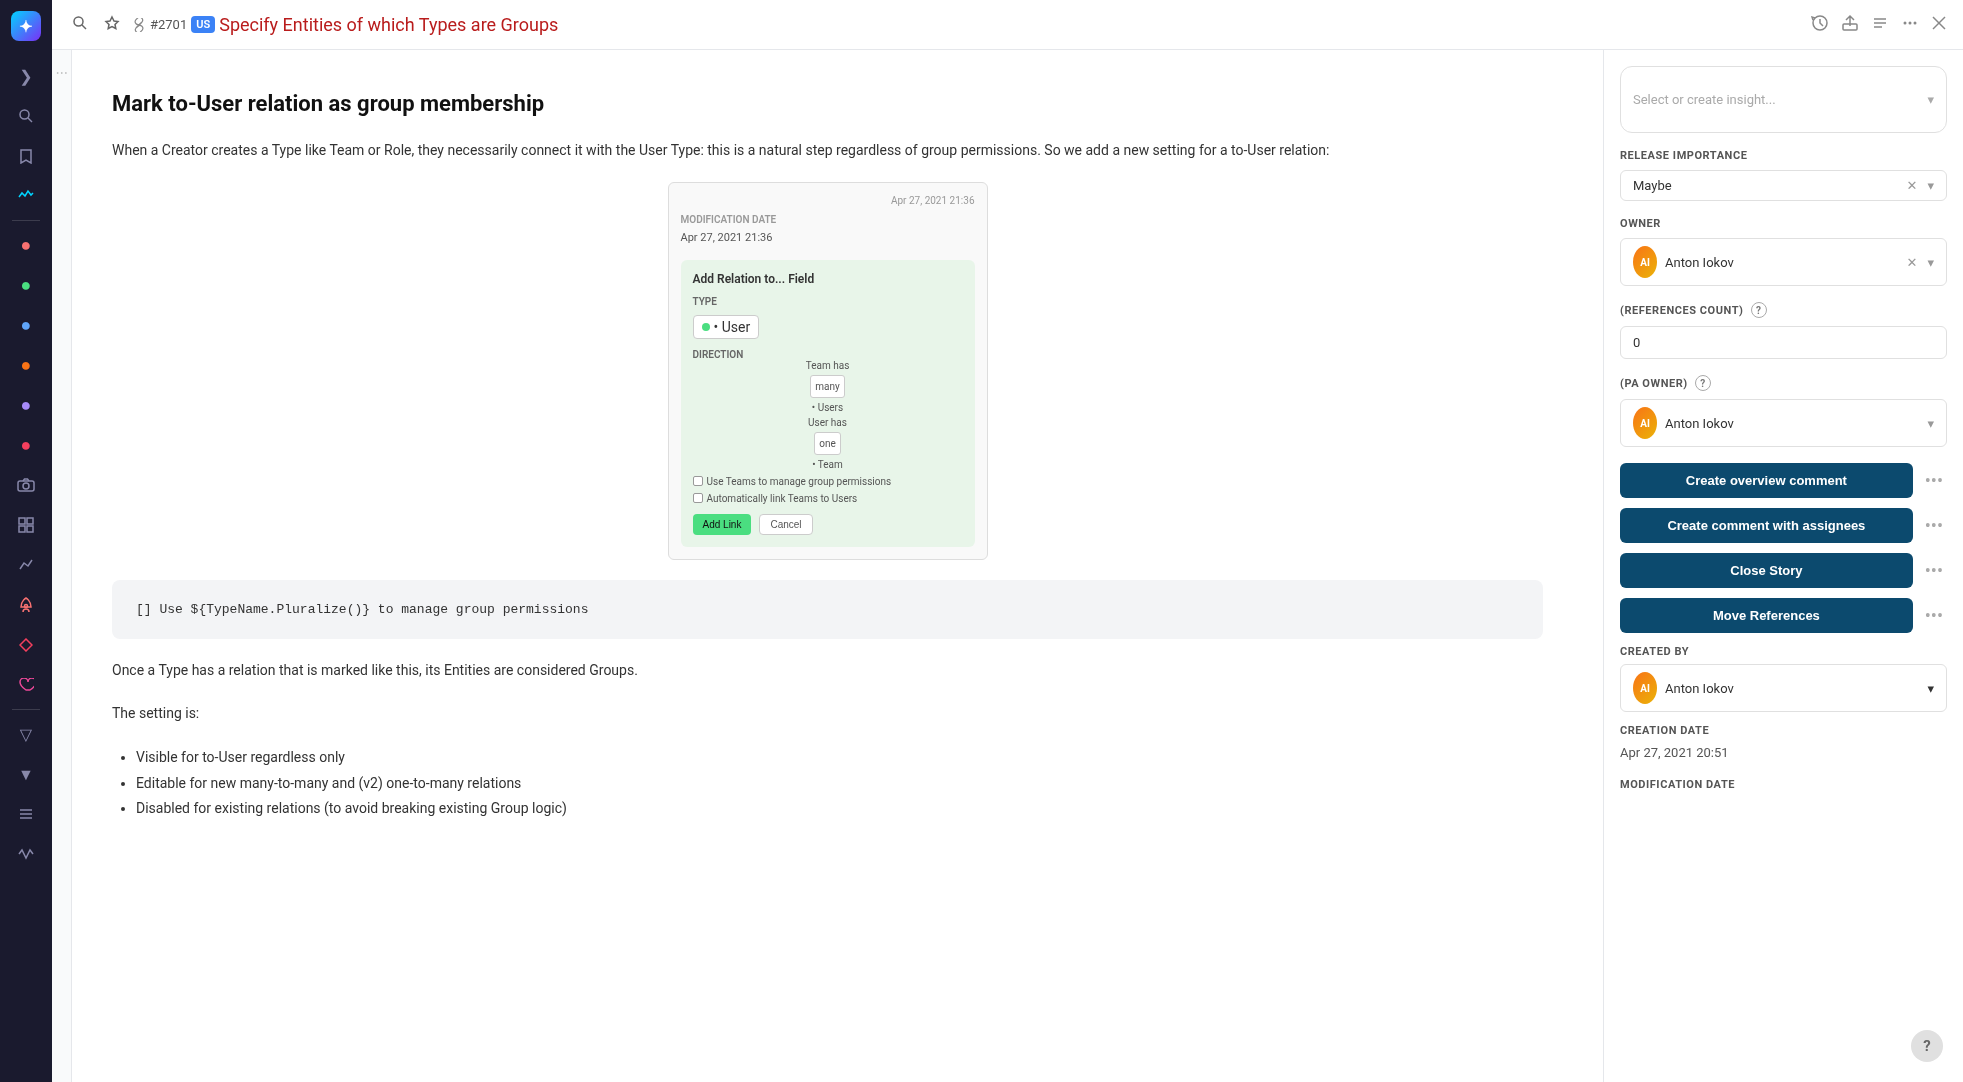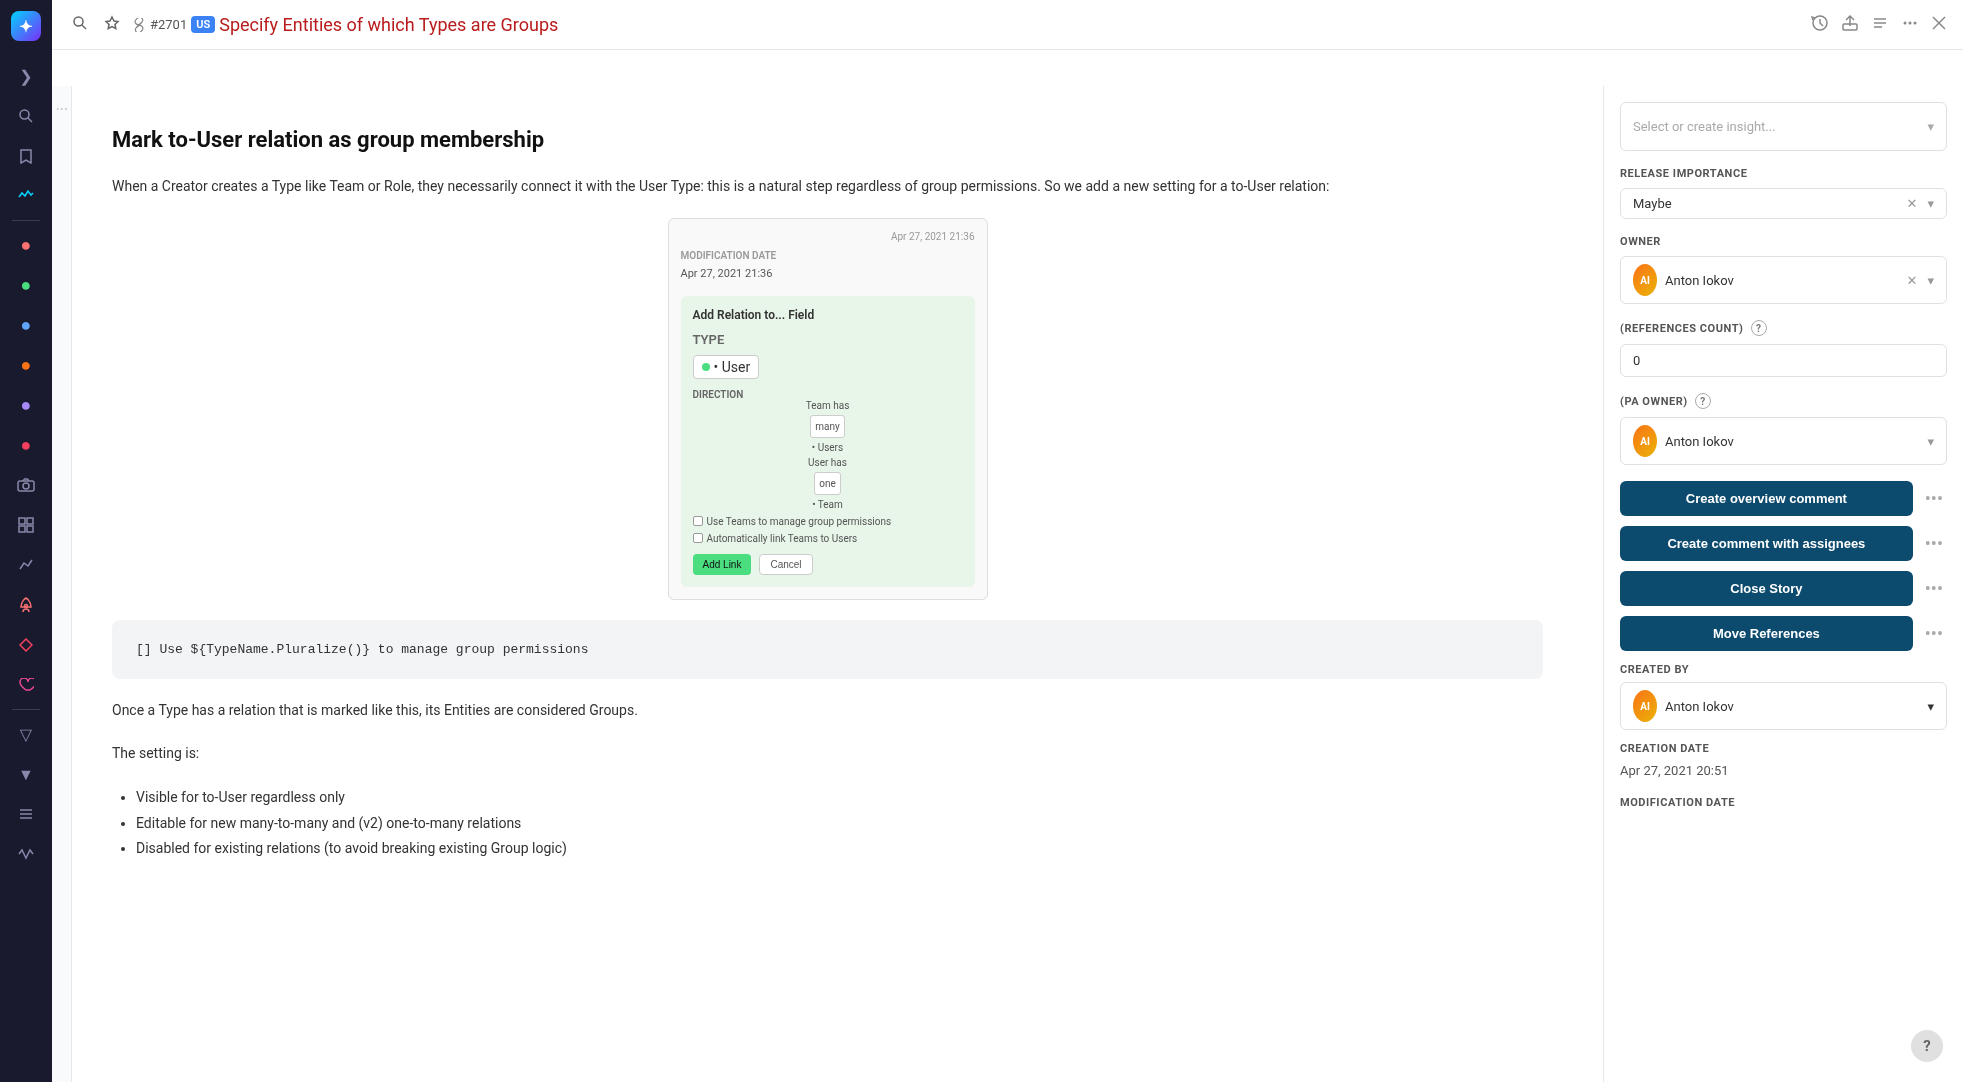--- a/index.html
+++ b/index.html
@@ -63,21 +63,20 @@
       background: rgba(255,255,255,0.15);
       margin: 4px 0;
     }
 
     
     .main-area {
       flex: 1;
       display: flex;
       flex-direction: column;
       overflow: hidden;
-      gap: 36px;
     }
 
     
     .topbar {
       height: 50px;
       display: flex;
       align-items: center;
       padding: 0 16px;
       border-bottom: 1px solid #e5e7eb;
       gap: 8px;
@@ -199,21 +198,21 @@
       color: #333;
       margin-bottom: 10px;
     }
     .field-row {
       display: flex;
       align-items: center;
       gap: 8px;
       margin-bottom: 8px;
     }
     .field-label {
-      font-size: 13px;
+      font-size: 10px;
       color: #666;
       font-weight: 600;
     }
     .field-value-box {
       background: white;
       border: 1px solid #ccc;
       border-radius: 4px;
       padding: 3px 8px;
       font-size: 14px;
       color: #333;
@@ -315,22 +314,22 @@
       border-left: 1px solid #e5e7eb;
       overflow-y: auto;
       padding: 16px;
       flex-shrink: 0;
       background: #fff;
     }
 
     .insight-select {
       width: 100%;
       border: 1px solid #e0e0e0;
-      border-radius: 6px;
-      padding: 16px 12px;
+      border-radius: 12px;
+      padding: 25px 12px;
       font-size: 13px;
       color: #aaa;
       display: flex;
       justify-content: space-between;
       align-items: center;
       cursor: pointer;
       margin-bottom: 16px;
     }
 
     .section-label {

